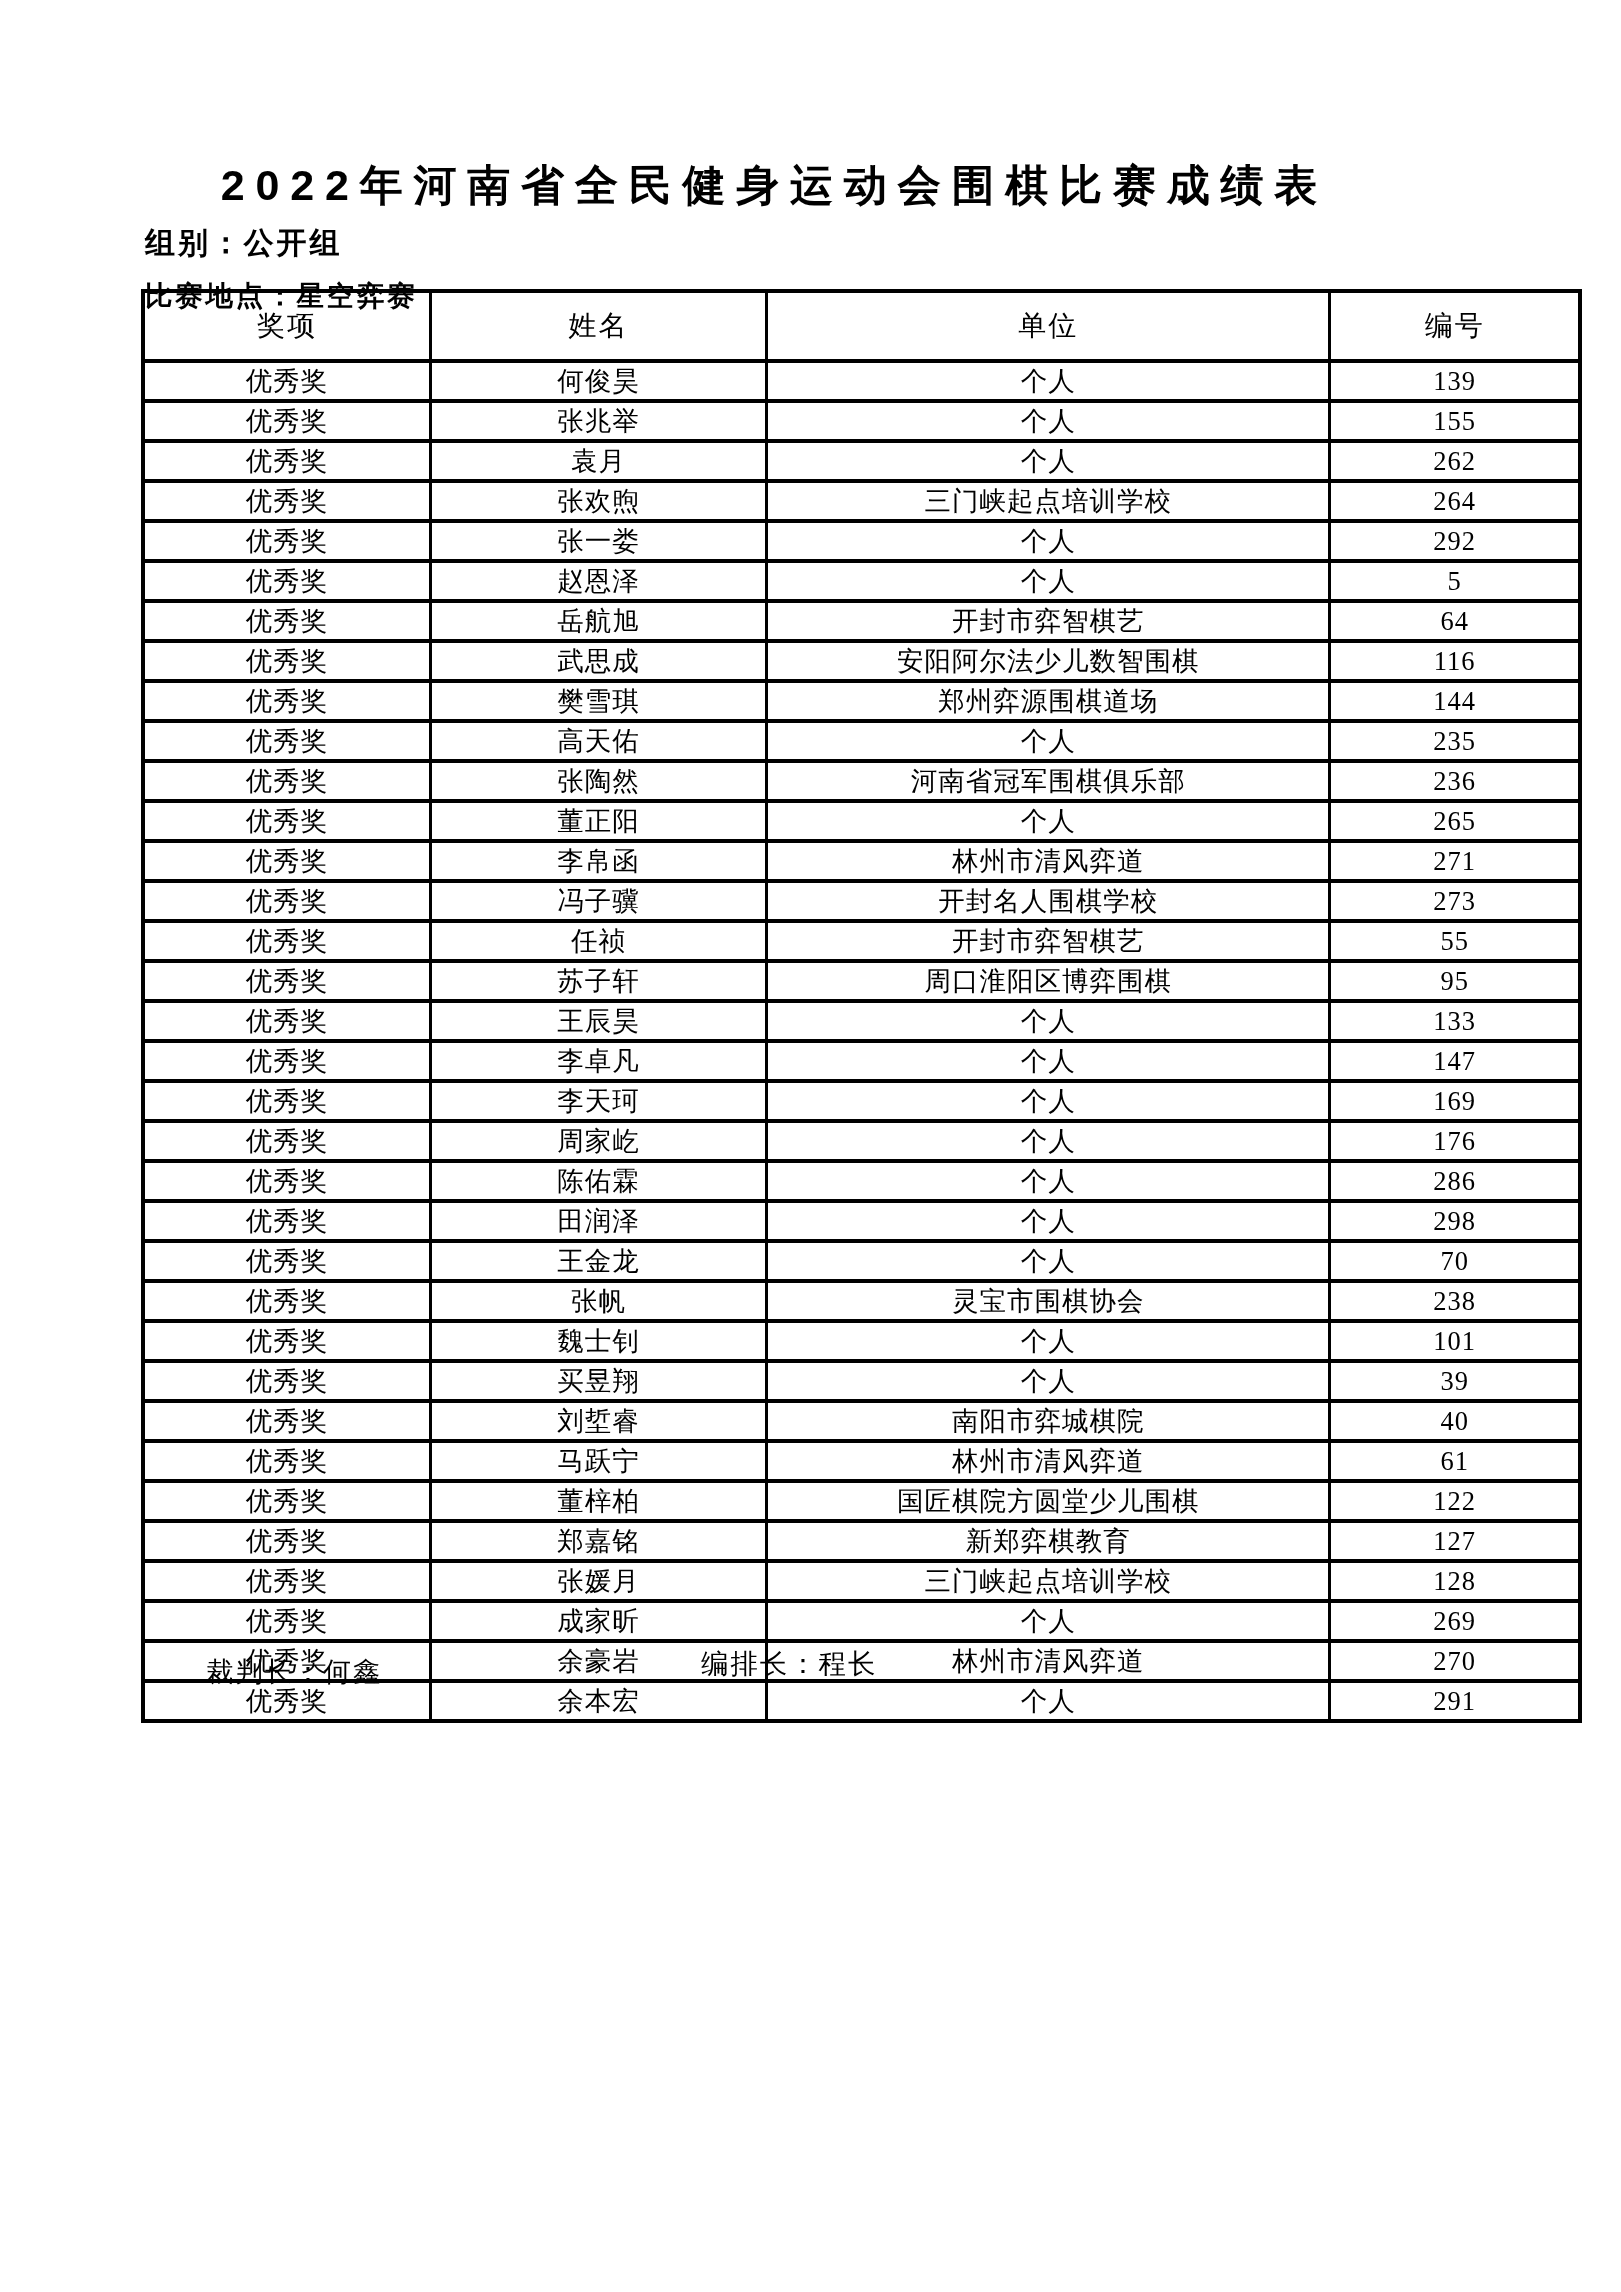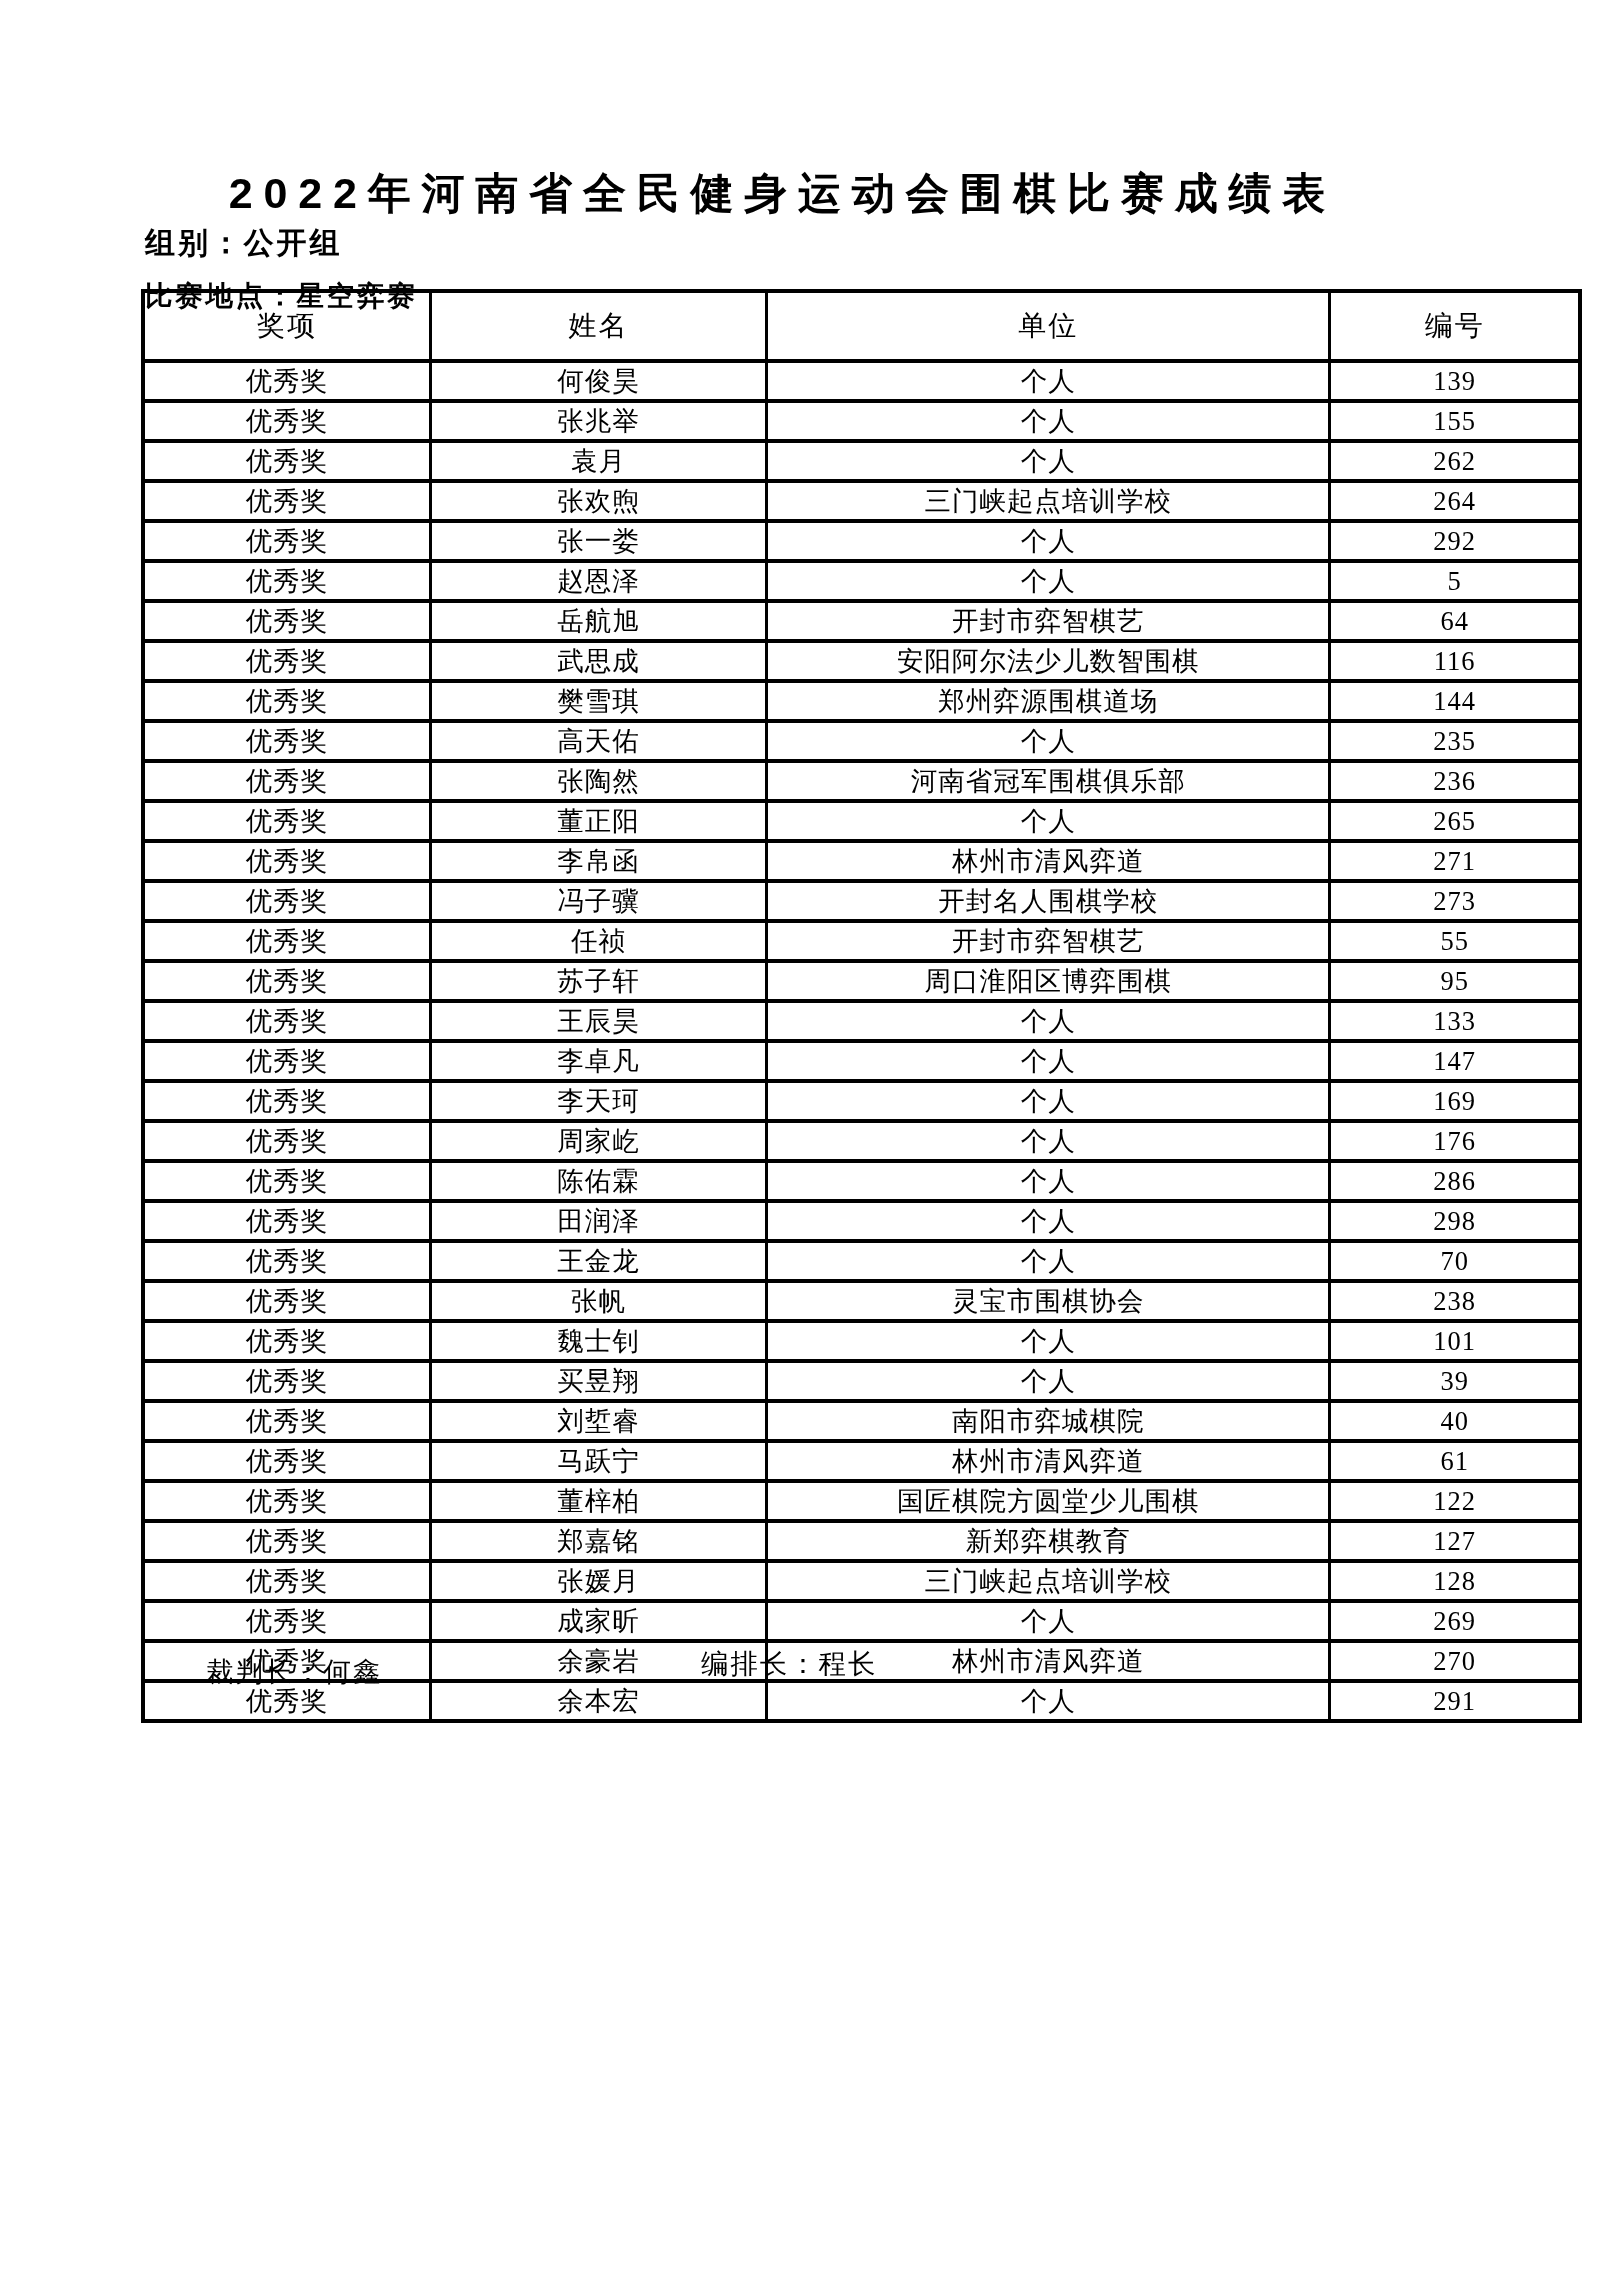--- a/index.html
+++ b/index.html
@@ -18,21 +18,21 @@
     width: 1621px;
     height: 2293px;
     background: #ffffff;
     overflow: hidden;
   }
   .title {
     position: absolute;
     top: 157px;
     left: 141px;
     width: 1267px;
-    margin: 8px;
+    margin: 0;
     text-align: center;
     font-family: "Liberation Sans", sans-serif;
     font-weight: bold;
     font-size: 43px;
     letter-spacing: 10.8px;
     white-space: nowrap;
   }
   .meta-group {
     position: absolute;
     top: 223px;

